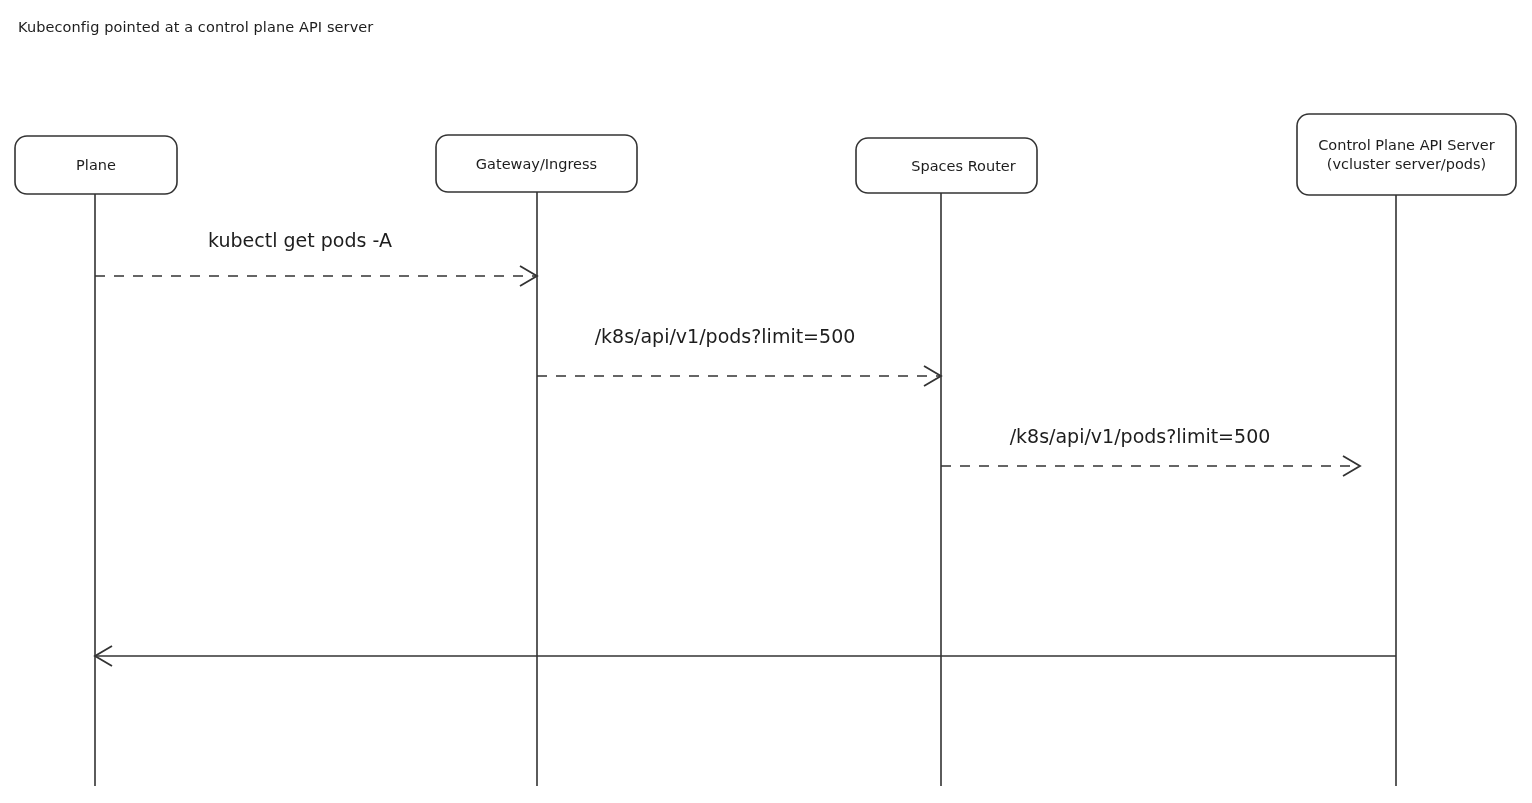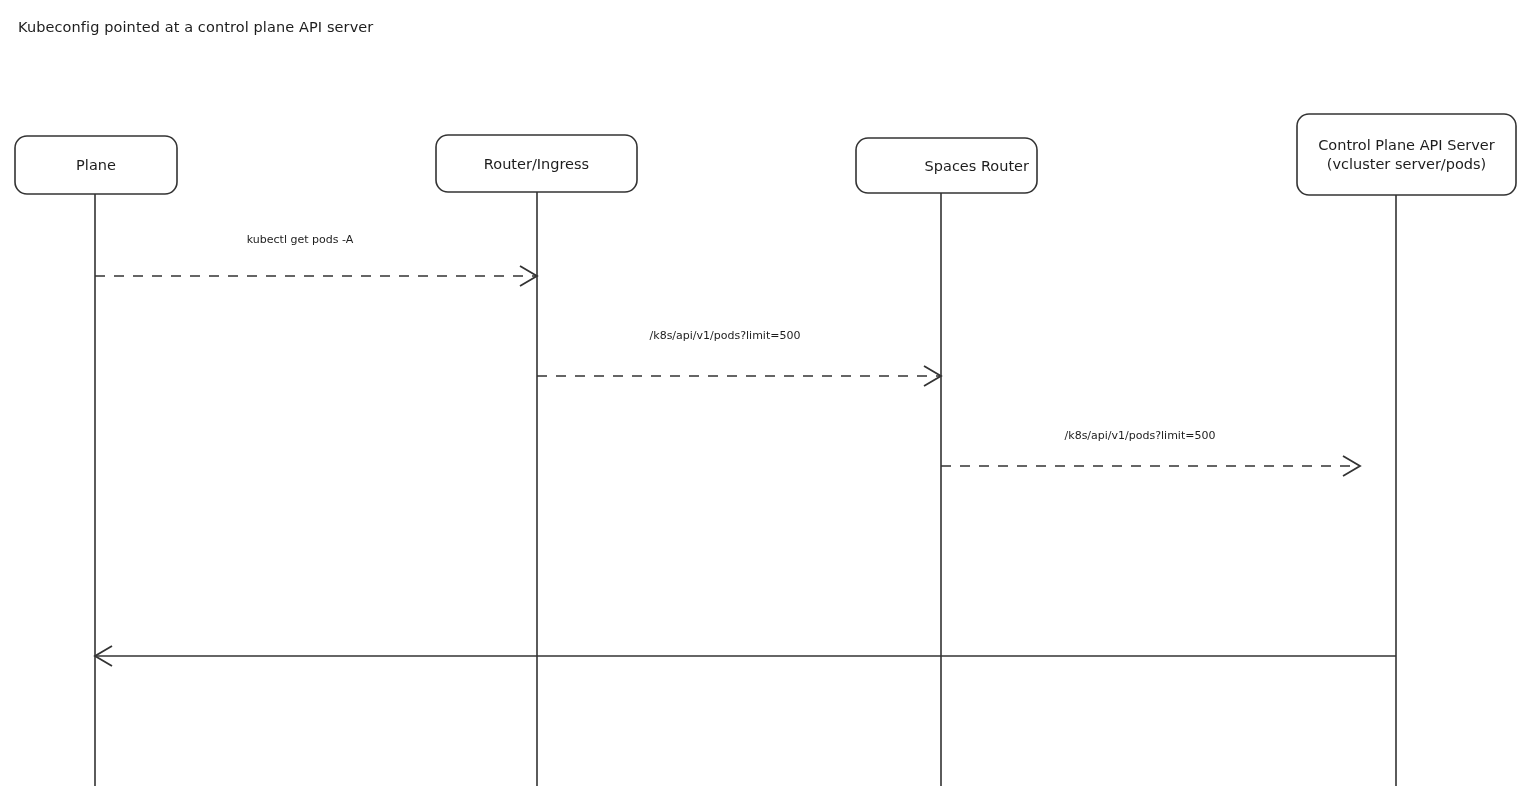--- a/index.html
+++ b/index.html
@@ -39,21 +39,21 @@
     position: absolute;
     text-align: center;
     font-size: 14.5px;
     line-height: 19px;
     color: #1d1d1d;
     white-space: pre;
     pointer-events: none;
   }
   .msg-label {
     position: absolute;
-    font-size: 11px;
+    font-size: 19px;
     line-height: 18px;
     color: #1d1d1d;
     white-space: nowrap;
     text-align: center;
     transform: translateX(-50%);
     pointer-events: none;
   }
 </style>
 </head>
 <body>
@@ -85,21 +85,21 @@
         <polyline points="1343,456 1360,466 1343,476" fill="none" stroke="#333333" stroke-width="1.8" stroke-linecap="butt" stroke-linejoin="miter"></polyline>
       </g>
       <g>
         <line x1="1396" y1="656" x2="95" y2="656" stroke="#333333" stroke-width="1.6"></line>
         <polyline points="112,646 95,656 112,666" fill="none" stroke="#333333" stroke-width="1.8" stroke-linecap="butt" stroke-linejoin="miter"></polyline>
       </g>
     </svg>
 
   <div id="labels-layer">
       <div class="p-box-label" style="left: 15px; top: 156px; width: 162px;"><div>Plane</div></div>
-      <div class="p-box-label" style="left: 436px; top: 154.5px; width: 201px;"><div>Router/Ingress</div></div>
-      <div class="p-box-label" style="left: 848px; top: 156.5px; width: 181px; text-align: right;"><div>Spaces Router</div></div>
+      <div class="p-box-label" style="left: 436px; top: 154.5px; width: 201px;"><div>Gateway/Ingress</div></div>
+      <div class="p-box-label" style="left: 873px; top: 156.5px; width: 181px;"><div>Spaces Router</div></div>
       <div class="p-box-label" style="left: 1297px; top: 136px; width: 219px;"><div>Control Plane API Server</div><div>(vcluster server/pods)</div></div>
       <div class="msg-label" style="left: 300px; top: 231px;">kubectl get pods -A</div>
       <div class="msg-label" style="left: 725px; top: 327px;">/k8s/api/v1/pods?limit=500</div>
       <div class="msg-label" style="left: 1140px; top: 427px;">/k8s/api/v1/pods?limit=500</div>
     </div>
 
 </div>
 
 </body></html>

